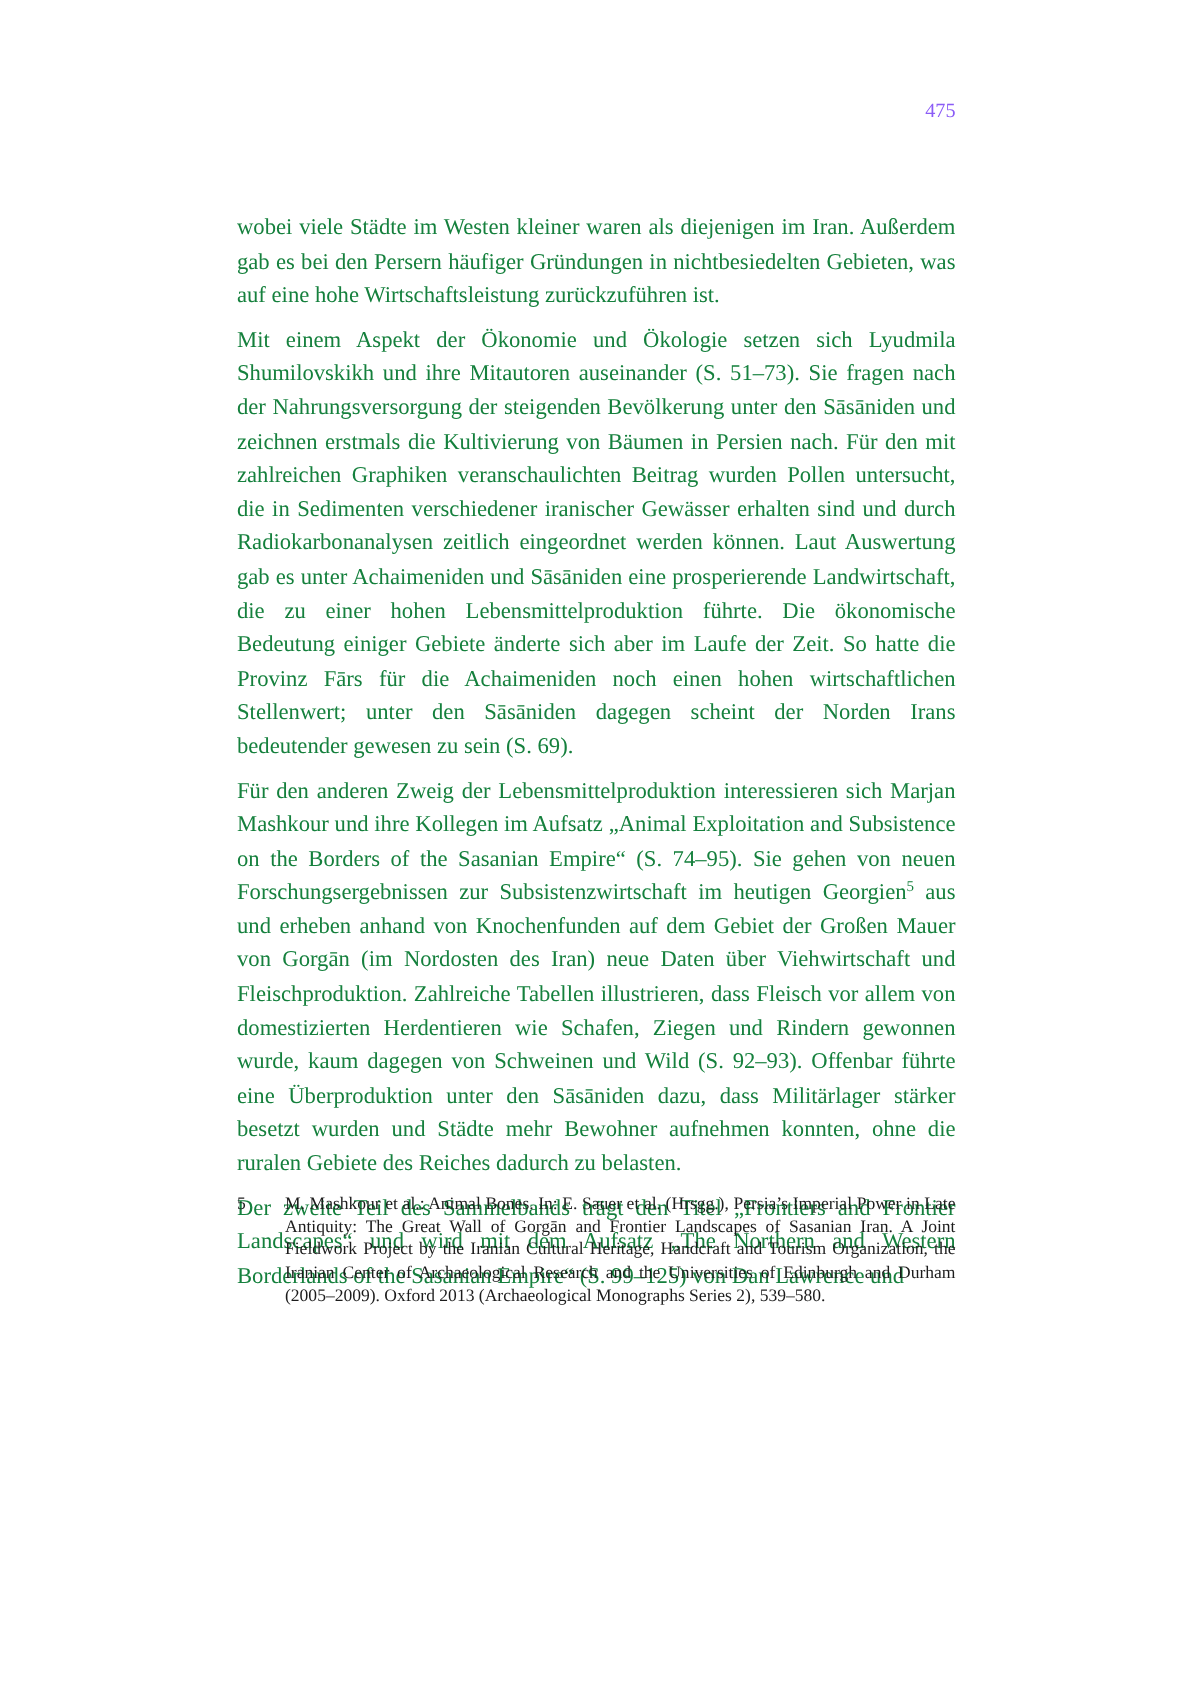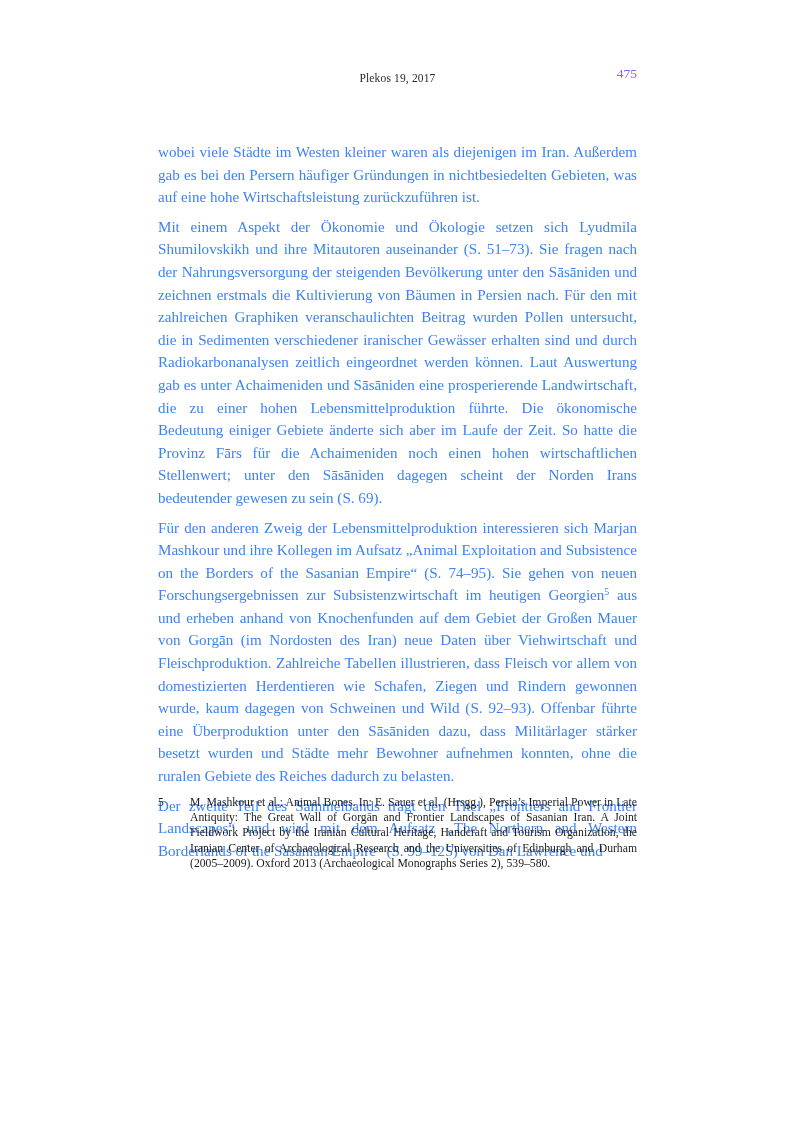--- a/index.html
+++ b/index.html
@@ -56,21 +56,21 @@
     width: 479px;
   }
   p.body {
     margin: 0 0 7px 0;
     font-size: 15.1px;
     line-height: 22.6px;
     text-align: justify;
     text-justify: inter-word;
     hyphens: manual;
     -webkit-hyphens: manual;
-    color: #3b82f6;
+    color: #15803d;
   }
   p.body:last-child { margin-bottom: 0; }
   sup.fnmark {
     font-size: 0.66em;
     vertical-align: 0.52em;
     line-height: 0;
   }
 
   
   .footnotes {
@@ -101,21 +101,20 @@
   .footnote .fn-text {
     display: block;
   }
 </style>
 </head>
 <body>
 
 <div class="page">
 
   <div class="runninghead">
-    <span class="journal">Plekos 19, 2017</span>
     <span class="folio">475</span>
   </div>
 
   <div class="textblock">
 
     <p class="body">wobei viele Städte im Westen kleiner waren als diejenigen im Iran. Außerdem gab es bei den Persern häufiger Gründungen in nichtbesiedelten Gebieten, was auf eine hohe Wirtschaftsleistung zurückzuführen ist.</p>
 
     <p class="body">Mit einem Aspekt der Ökonomie und Ökologie setzen sich Lyudmila Shumilovskikh und ihre Mitautoren auseinander (S. 51–73). Sie fragen nach der Nahrungsversorgung der steigenden Bevölkerung unter den Sāsāniden und zeichnen erstmals die Kultivierung von Bäumen in Persien nach. Für den mit zahlreichen Graphiken veranschaulichten Beitrag wurden Pollen untersucht, die in Sedimenten verschiedener iranischer Gewässer erhalten sind und durch Radiokarbonanalysen zeitlich eingeordnet werden können. Laut Auswertung gab es unter Achaimeniden und Sāsāniden eine prosperierende Landwirtschaft, die zu einer hohen Lebensmittelproduktion führte. Die ökonomische Bedeutung einiger Gebiete änderte sich aber im Laufe der Zeit. So hatte die Provinz Fārs für die Achaimeniden noch einen hohen wirtschaftlichen Stellenwert; unter den Sāsāniden dagegen scheint der Norden Irans bedeutender gewesen zu sein (S. 69).</p>
 
     <p class="body"><span>Für den anderen Zweig der Lebensmittelproduktion interessieren sich Marjan Mashkour und ihre Kollegen im Aufsatz „Animal Exploitation and Subsistence on the Borders of the Sasanian Empire“ (S. 74–95). Sie gehen von neuen Forschungsergebnissen zur Subsistenzwirtschaft im heutigen Georgien</span><sup class="fnmark">5</sup><span> aus und erheben anhand von Knochenfunden auf dem Gebiet der Großen Mauer von Gorgān (im Nordosten des Iran) neue Daten über Viehwirtschaft und Fleischproduktion. Zahlreiche Tabellen illustrieren, dass Fleisch vor allem von domestizierten Herdentieren wie Schafen, Ziegen und Rindern gewonnen wurde, kaum dagegen von Schweinen und Wild (S. 92–93). Offenbar führte eine Überproduktion unter den Sāsāniden dazu, dass Militärlager stärker besetzt wurden und Städte mehr Bewohner aufnehmen konnten, ohne die ruralen Gebiete des Reiches dadurch zu belasten.</span></p>

